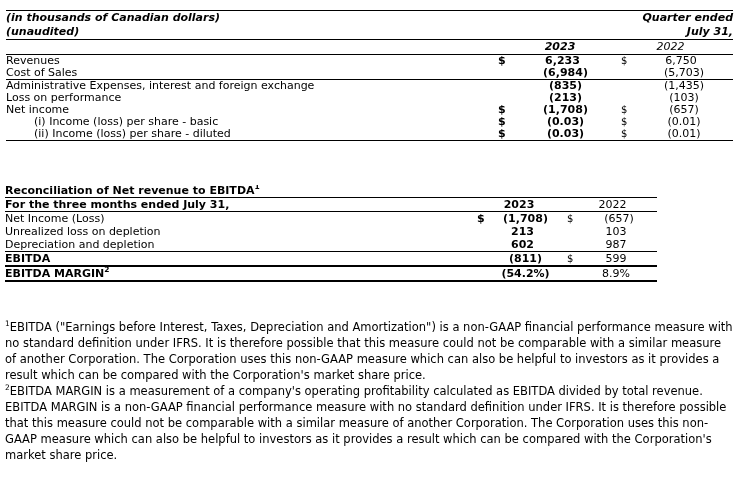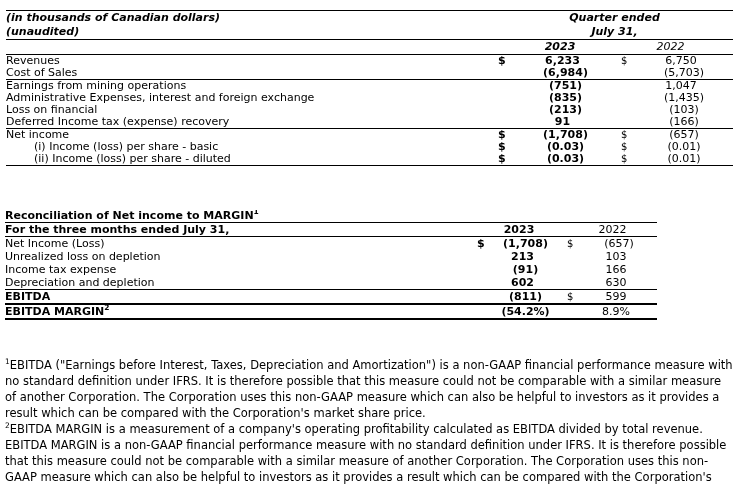--- a/index.html
+++ b/index.html
@@ -36,21 +36,21 @@
   .t2 col.c-v1{width:70px;}
   .t2 col.c-d2{width:22px;}
   .t2 col.c-v2{width:73px;}
 
   
   tr.rule td{border-bottom:1px solid #000;}
   tr.rule-thick td{border-bottom:2.5px solid #000;}
 
   
   .hdr-bi{font-weight:bold;font-style:italic;}
-  .center{text-align:center;}
+  .center{text-align:right;}
   .lbl{text-align:left;overflow:hidden;}
   .indent{padding-left:28px;}
   .bold{font-weight:bold;}
   .cur{text-align:left;padding-left:2px;}
   .cur2{padding-left:5px;font-size:10px !important;}
   .t2 .cur{padding-left:7px;}
   .t2 .cur2{padding-left:5px;}
   .c2023{font-weight:bold;}
   .num{text-align:center;padding-right:3px;}
   .num.digit-pad{padding-right:9px;}
@@ -110,46 +110,32 @@
       <td class="num digit-pad">6,750</td>
     </tr>
     <tr class="rule">
       <td class="lbl">Cost of Sales</td>
       <td class="cur c2023"></td>
       <td class="num c2023">(6,984)</td>
       <td class="cur cur2"></td>
       <td class="num">(5,703)</td>
     </tr>
     <tr>
-      <td class="lbl">Earnings from mining operations</td>
-      <td class="cur c2023"></td>
-      <td class="num c2023">(751)</td>
-      <td class="cur cur2"></td>
-      <td class="num digit-pad">1,047</td>
-    </tr>
-    <tr>
       <td class="lbl">Administrative Expenses, interest and foreign exchange</td>
       <td class="cur c2023"></td>
       <td class="num c2023">(835)</td>
       <td class="cur cur2"></td>
       <td class="num">(1,435)</td>
     </tr>
     <tr>
-      <td class="lbl">Loss on financial</td>
+      <td class="lbl">Loss on performance</td>
       <td class="cur c2023"></td>
       <td class="num c2023">(213)</td>
       <td class="cur cur2"></td>
       <td class="num">(103)</td>
-    </tr>
-    <tr class="rule">
-      <td class="lbl">Deferred Income tax (expense) recovery</td>
-      <td class="cur c2023"></td>
-      <td class="num c2023 digit-pad">91</td>
-      <td class="cur cur2"></td>
-      <td class="num">(166)</td>
     </tr>
     <tr>
       <td class="lbl">Net income</td>
       <td class="cur c2023">$</td>
       <td class="num c2023">(1,708)</td>
       <td class="cur cur2">$</td>
       <td class="num">(657)</td>
     </tr>
     <tr>
       <td class="lbl indent">(i) Income (loss) per share - basic</td>
@@ -172,21 +158,21 @@
     <colgroup>
       <col class="c-label">
         <col class="c-d1">
         <col class="c-v1">
         <col class="c-d2">
         <col class="c-v2">
     </colgroup>
     <tbody>
         <tr class="title-row rule">
       <td class="lbl" colspan="5">
-        <span class="bold">Reconciliation of Net income to MARGIN</span><sup class="bold">1</sup>
+        <span class="bold">Reconciliation of Net revenue to EBITDA</span><sup class="bold">1</sup>
       </td>
     </tr>
     <tr class="rule">
       <td class="lbl bold">For the three months ended July 31,</td>
       <td></td>
       <td class="y1">2023</td>
       <td></td>
       <td class="y2">2022</td>
     </tr>
 
@@ -197,33 +183,26 @@
       <td class="cur cur2">$</td>
       <td class="num">(657)</td>
     </tr>
     <tr>
       <td class="lbl">Unrealized loss on depletion</td>
       <td class="cur c2023"></td>
       <td class="num c2023 digit-pad">213</td>
       <td class="cur cur2"></td>
       <td class="num digit-pad">103</td>
     </tr>
-    <tr>
-      <td class="lbl">Income tax expense</td>
-      <td class="cur c2023"></td>
-      <td class="num c2023">(91)</td>
-      <td class="cur cur2"></td>
-      <td class="num digit-pad">166</td>
-    </tr>
     <tr class="rule">
       <td class="lbl">Depreciation and depletion</td>
       <td class="cur c2023"></td>
       <td class="num c2023 digit-pad">602</td>
       <td class="cur cur2"></td>
-      <td class="num digit-pad">630</td>
+      <td class="num digit-pad">987</td>
     </tr>
     <tr class="rule-thick">
       <td class="lbl bold">EBITDA</td>
       <td class="cur c2023"></td>
       <td class="num c2023">(811)</td>
       <td class="cur cur2">$</td>
       <td class="num digit-pad">599</td>
     </tr>
     <tr class="rule-thick">
       <td class="lbl">

